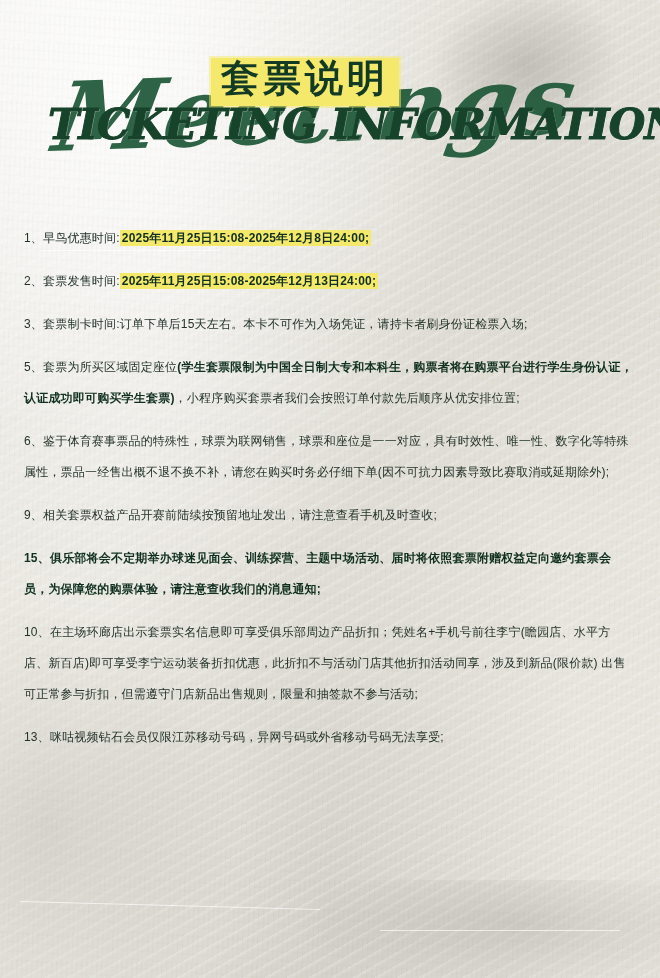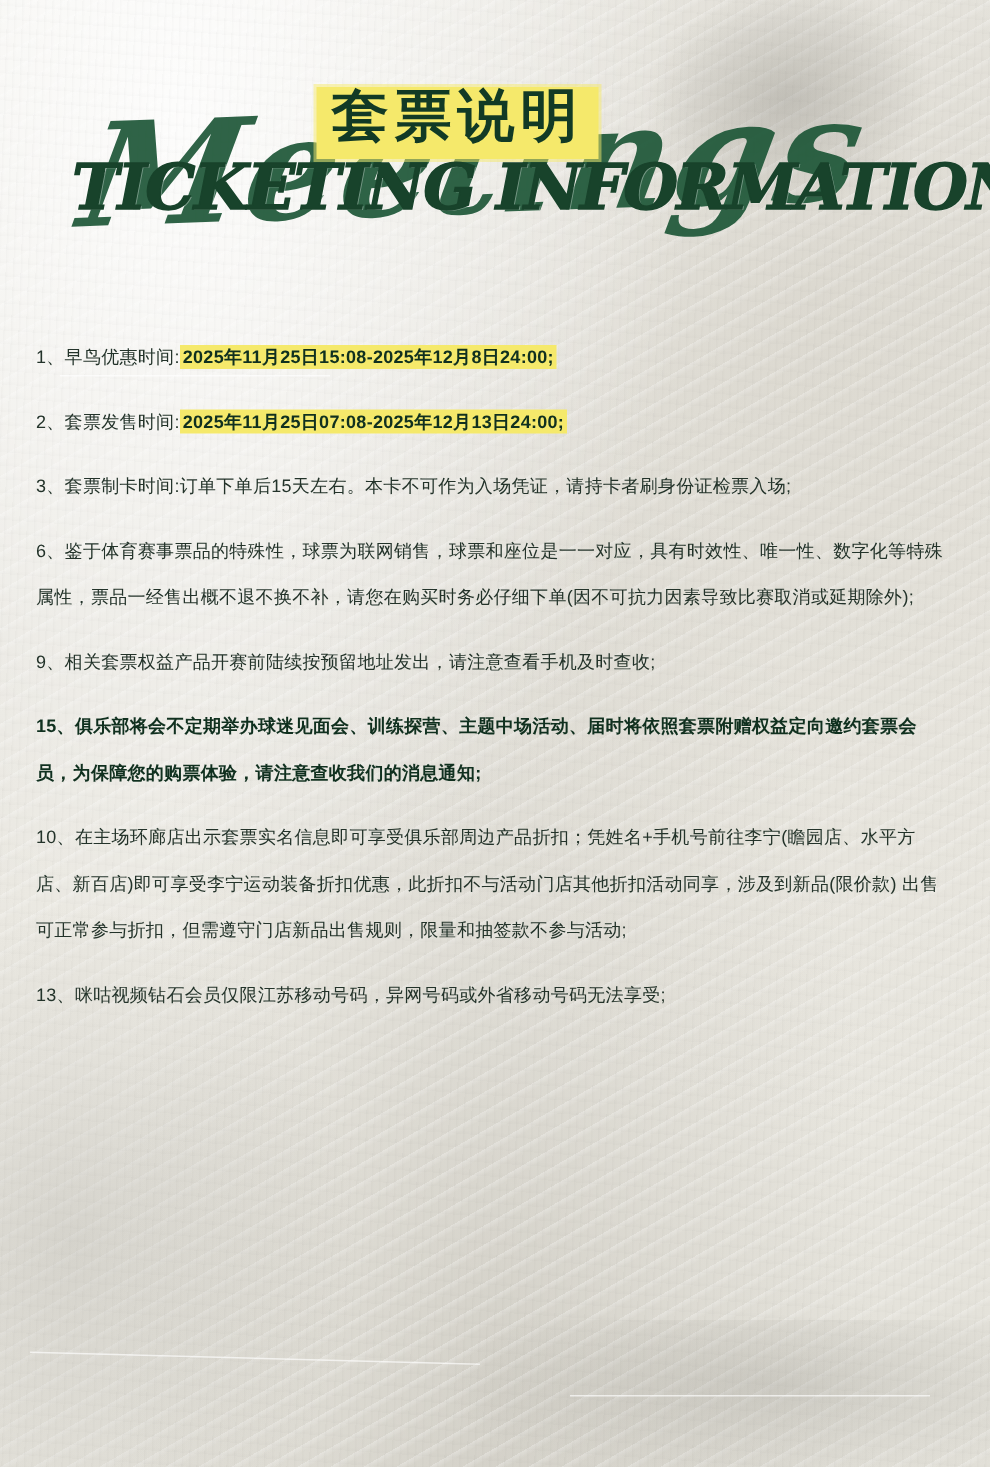--- a/index.html
+++ b/index.html
@@ -159,21 +159,22 @@
 
   <div class="header">
     <div class="script-word">Meetings</div>
     <div class="title-cn">套票说明</div>
     <div class="title-en">TICKETING INFORMATION</div>
   </div>
 
   <div class="content">
 
   <p class="item" id="item-1"><span>1、早鸟优惠时间:</span><span class="hl">2025年11月25日15:08-2025年12月8日24:00;</span></p>
-      <p class="item" id="item-2"><span>2、套票发售时间:</span><span class="hl">2025年11月25日07:08-2025年12月13日24:00;</span></p>
+      <p class="item" id="item-2"><span>2、套票发售时间:</span><span class="hl">2025年11月25日15:08-2025年12月13日24:00;</span></p>
       <p class="item" id="item-3"><span>3、套票制卡时间:订单下单后15天左右。本卡不可作为入场凭证，请持卡者刷身份证检票入场;</span></p>
+      <p class="item" id="item-5"><span>5、套票为所买区域固定座位</span><span class="b">(学生套票限制为中国全日制大专和本科生，购票者将在购票平台进行学生身份认证，认证成功即可购买学生套票)</span><span>，小程序购买套票者我们会按照订单付款先后顺序从优安排位置;</span></p>
       <p class="item" id="item-6"><span>6、鉴于体育赛事票品的特殊性，球票为联网销售，球票和座位是一一对应，具有时效性、唯一性、数字化等特殊属性，票品一经售出概不退不换不补，请您在购买时务必仔细下单(因不可抗力因素导致比赛取消或延期除外);</span></p>
       <p class="item" id="item-9"><span>9、相关套票权益产品开赛前陆续按预留地址发出，请注意查看手机及时查收;</span></p>
       <p class="item bold" id="item-10"><span>15、俱乐部将会不定期举办球迷见面会、训练探营、主题中场活动、届时将依照套票附赠权益定向邀约套票会员，为保障您的购票体验，请注意查收我们的消息通知;</span></p>
       <p class="item" id="item-12a"><span>10、在主场环廊店出示套票实名信息即可享受俱乐部周边产品折扣；凭姓名+手机号前往李宁(瞻园店、水平方店、新百店)即可享受李宁运动装备折扣优惠，此折扣不与活动门店其他折扣活动同享，涉及到新品(限价款) 出售可正常参与折扣，但需遵守门店新品出售规则，限量和抽签款不参与活动;</span></p>
       <p class="item" id="item-13"><span>13、咪咕视频钻石会员仅限江苏移动号码，异网号码或外省移动号码无法享受;</span></p>
     </div>
 </div>
 
 </body></html>

